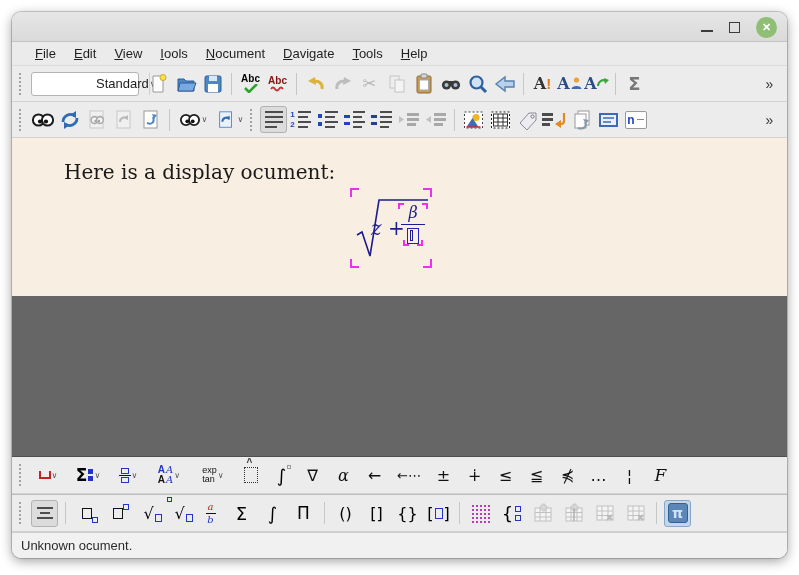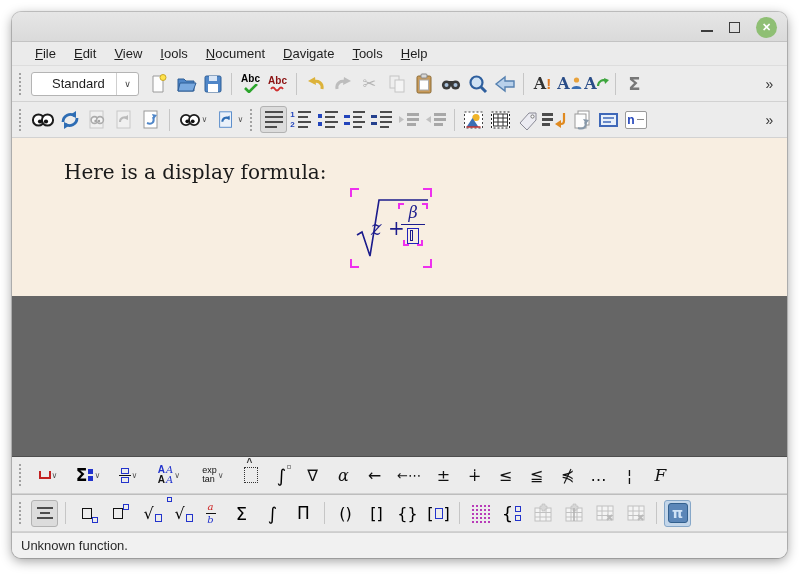--- a/index.html
+++ b/index.html
@@ -30,21 +30,21 @@
         display:flex; align-items:center; padding:0 4px; }
   .handle { width:5px; height:22px; border-left:2px dotted #a2a2a2; margin:0 5px 0 3px; }
   .sep { width:1px; height:22px; background:#c6c6c6; margin:0 5px; }
   .icon { width:27px; height:27px; display:flex; align-items:center; justify-content:center;
           border-radius:3px; position:relative; flex:0 0 auto; }
   .icon.g { opacity:.42; filter:grayscale(1); }
   .glyph { font-family:"DejaVu Sans", sans-serif; }
   .chev { font-size:8px; color:#555; margin-left:1px; font-family:"DejaVu Sans",sans-serif; }
   .combo { width:108px; height:24px; background:#fff; border:1px solid #b4b4b4; border-radius:3px;
            display:flex; align-items:center; margin:0 6px 0 2px; }
-  .combo-val { flex:1; font-size:13px; color:#1c1c1c; padding-left:20px; }
+  .combo-val { flex:1; font-size:13px; color:#1c1c1c; padding-left:20px;margin-left:44px; }
   .combo-arr { width:22px; height:100%; border-left:1px solid #cfcfcf; display:flex;
                align-items:center; justify-content:center; font-size:9px; color:#444; }
   .pressed { background:#dcdcdc; border:1px solid #b2b2b2; }
   .pressed-blue { background:#c3d6ea; border:1px solid #86a7c8; }
   .spell { display:flex; flex-direction:column; align-items:center; line-height:1; }
   .spell b { font-size:10px; letter-spacing:0; }
   .stack { position:relative; }
   
   .bars { display:flex; flex-direction:column; gap:2.5px; }
   .bars i { display:block; height:2.5px; background:#4c4c4c; }
@@ -428,21 +428,21 @@
           <b style="color:#2244bb;font-size:12px">n</b>
           <span style="display:block;width:7px;border-top:1.6px solid #888;margin-left:2px"></span>
         </span>
       </div>
     <div class="icon" style="margin-left:auto">
         <span style="font-size:14px;color:#333">»</span>
       </div>
   </div>
 
   <div class="doc">
-    <div class="doc-text">Here is a display formula:</div>
+    <div class="doc-text">Here is a display ocument:</div>
     <div class="formula">
       <span class="ck tl" style="left:0;top:0"></span>
       <span class="ck tr" style="right:0;top:0"></span>
       <span class="ck bl" style="left:0;bottom:0"></span>
       <span class="ck br" style="right:0;bottom:0"></span>
       <svg width="82" height="80" viewBox="0 0 82 80" style="position:absolute;left:0;top:0">
           <path d="M7 47l5-3 8 24 9-56h49" fill="none" stroke="#1c1c8c" stroke-width="1.6"></path>
         </svg>
       <div class="fml" style="position:absolute;left:21px;top:28px;font-size:20px">z +</div>
       <div class="frac">
@@ -660,16 +660,16 @@
       </div>
     <div class="sep"></div>
     <div class="icon pressed-blue">
         <span style="width:20px;height:20px;background:#5b86b8;border:1px solid #33608e;border-radius:3px;display:flex;align-items:center;justify-content:center">
           <b class="glyph" style="color:#cfe2f6;font-size:14px">π</b>
         </span>
       </div>
   </div>
 
   <div class="status">
-    <span>Unknown function.</span>
+    <span>Unknown ocument.</span>
   </div>
 
 </div>
 
 </body></html>

